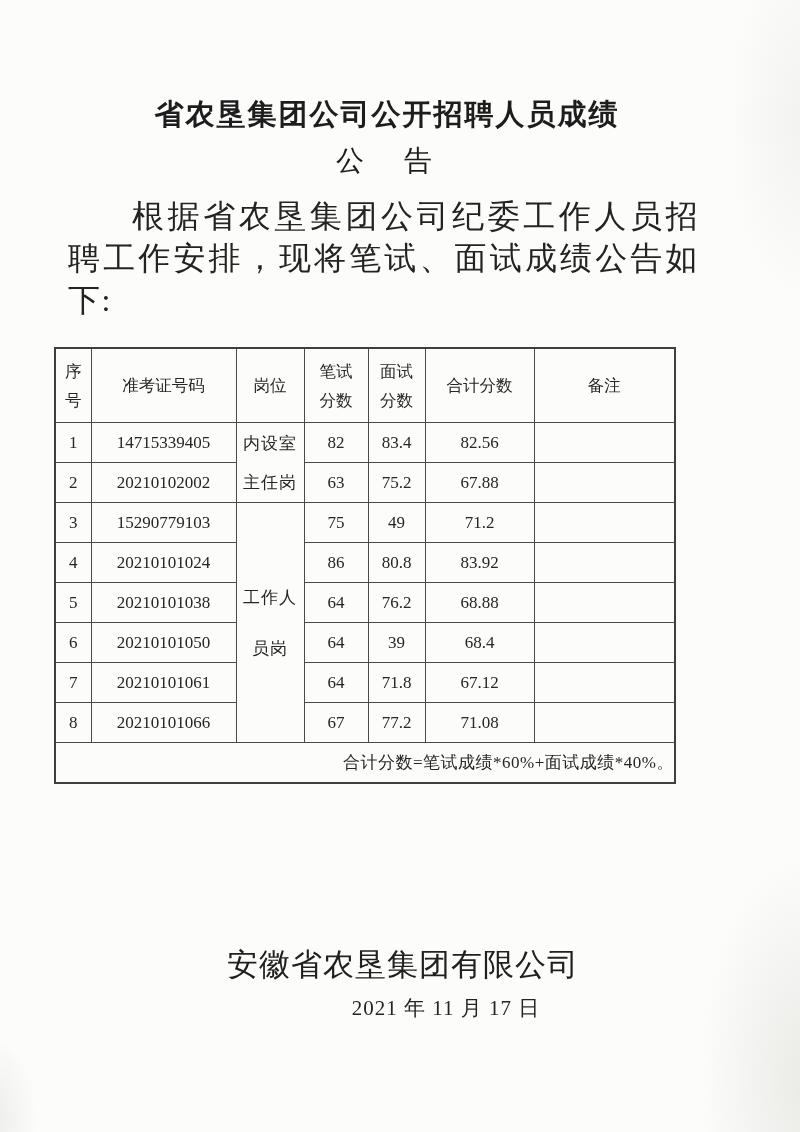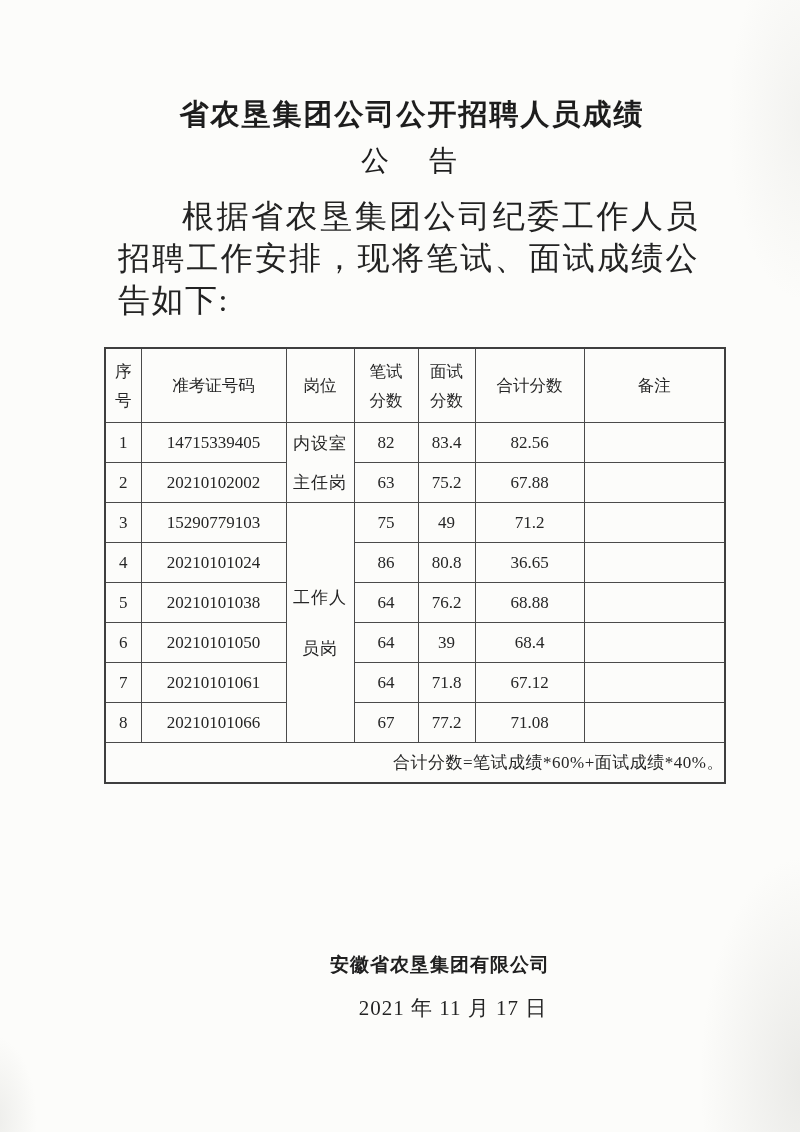--- a/index.html
+++ b/index.html
@@ -12,21 +12,21 @@
     overflow: hidden;
     color: #2b2b2b;
     background:
       radial-gradient(ellipse 150px 320px at 805px 1080px, rgba(170,170,164,0.22), rgba(170,170,164,0) 70%),
       radial-gradient(ellipse 110px 260px at 805px 120px, rgba(170,170,164,0.12), rgba(170,170,164,0) 70%),
       radial-gradient(ellipse 60px 120px at -5px 1120px, rgba(170,170,164,0.18), rgba(170,170,164,0) 70%),
       #fcfcfa;
     font-family: "Liberation Serif", serif;
   }
   .content {
-    padding: 0 80px 0 104px; 
+    padding: 0 80px 0 54px; 
   }
   .doc-title {
     margin: 96px 0 0 0;
     text-align: center;
     font-family: "Liberation Sans", sans-serif;
     font-weight: bold;
     font-size: 29px;
     line-height: 36px;
     letter-spacing: 2px;
     color: #1d1d1d;
@@ -89,31 +89,31 @@
     font-size: 17px;
     letter-spacing: 0.5px;
   }
   td.note-cell .note-inner { padding-left: 36px; text-align: right; }
   .signature {
     margin-top: 166px;
     text-align: center;
   }
   .sig-company {
     position: relative;
-    left: 28px;
-    font-family: "Liberation Sans", sans-serif;
-    font-weight: 700;
-    font-size: 19px;
+    left: 16px;
+    font-family: "Liberation Sans", sans-serif;
+    font-weight: 400;
+    font-size: 31px;
     line-height: 30px;
     letter-spacing: 1px;
     color: #202020;
   }
   .sig-date {
     position: relative;
-    left: 41px;
+    left: 59px;
     margin-top: 14px;
     font-family: "Liberation Serif", serif;
     font-size: 21px;
     line-height: 28px;
     letter-spacing: 1px;
     color: #242424;
   }
 </style>
 </head>
 <body>
@@ -181,21 +181,21 @@
         <td>75</td>
         <td>49</td>
         <td>71.2</td>
         <td></td>
       </tr>
       <tr>
         <td>4</td>
         <td>20210101024</td>
         <td>86</td>
         <td>80.8</td>
-        <td>36.65</td>
+        <td>83.92</td>
         <td></td>
       </tr>
       <tr>
         <td>5</td>
         <td>20210101038</td>
         <td>64</td>
         <td>76.2</td>
         <td>68.88</td>
         <td></td>
       </tr>

